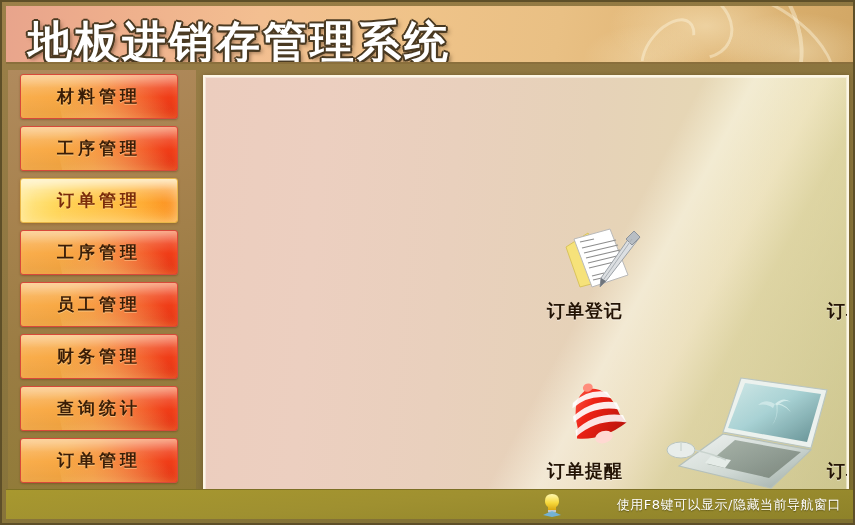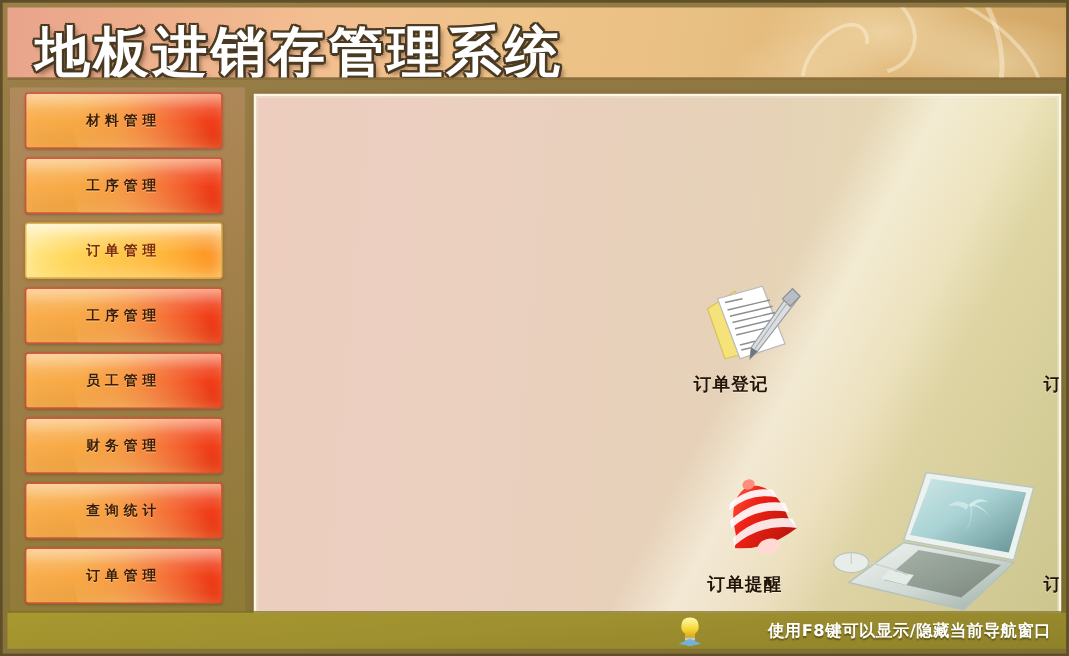--- a/index.html
+++ b/index.html
@@ -94,21 +94,21 @@
     width: 120px; height: 70px;
     background: radial-gradient(ellipse at 30% 80%, rgba(255,215,140,.55) 0%, rgba(255,215,140,0) 65%);
     transform: rotate(-12deg);
     pointer-events: none;
   }
   .nav-btn .label {
     position: relative;
     display: block;
     text-align: center;
     line-height: 43px;
-    font-size: 11px;
+    font-size: 17px;
     font-weight: bold;
     letter-spacing: 4px;
     color: #3a1d06;
     text-shadow: 0 1px 0 rgba(255,225,170,.55);
   }
   .nav-btn.active {
     border-color: #e8b648;
     background:
       linear-gradient(to bottom,
         rgba(255,255,255,.80) 0%, rgba(255,255,255,.28) 26%,
@@ -152,45 +152,45 @@
     text-align: center;
     cursor: pointer;
   }
   .module .glyph {
     position: relative;
     width: 150px;
     height: 76px;
     margin: 0 auto 6px auto;
   }
   .module .caption {
-    font-size: 14px;
+    font-size: 18px;
     font-weight: bold;
     letter-spacing: 1px;
     color: #241405;
     text-shadow: 0 1px 0 rgba(255,255,255,.5);
   }
   #mod-0 { left: 305px; top: 140px; }
   #mod-1 { left: 585px; top: 140px; }
-  #mod-2 { left: 316px; top: 300px; }
+  #mod-2 { left: 305px; top: 300px; }
   #mod-3 { left: 585px; top: 300px; }
 
   
   #statusbar {
     position: absolute;
     left: 4px; bottom: 4px;
     width: 847px; height: 30px;
     background: linear-gradient(175deg, #a8982f 0%, #9f9030 45%, #8e8229 100%);
     border-top: 1px solid #7d7025;
   }
   #status-text {
     position: absolute;
     right: 12px; top: 50%;
     transform: translateY(-50%);
     font-size: 13px;
-    font-weight: bold;
+    font-weight: normal;
     color: #ffffff;
     letter-spacing: .5px;
     text-shadow: 0 1px 1px rgba(60,55,10,.6);
     white-space: nowrap;
     margin-left: 16px;
   }
   #bulb-icon {
     position: absolute;
     right: 290px; top: 50%;
     transform: translateY(-50%);

